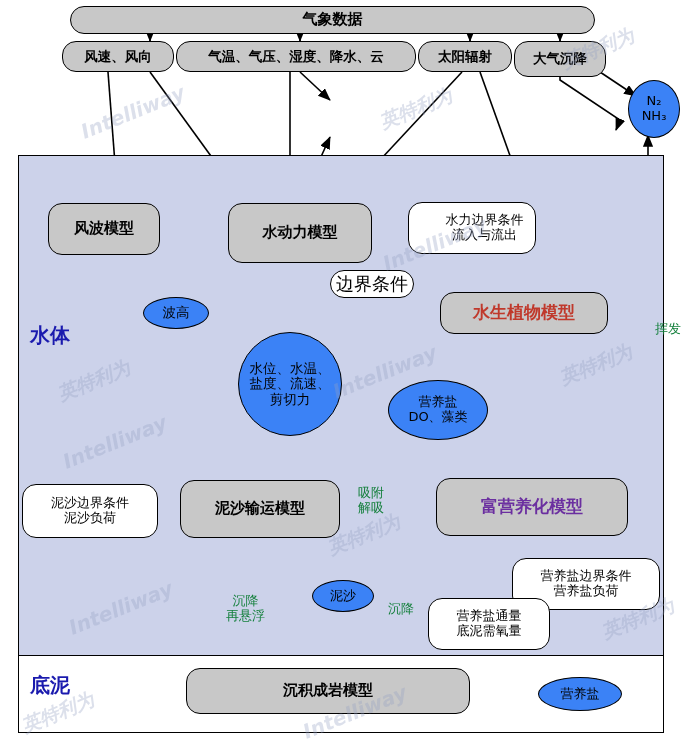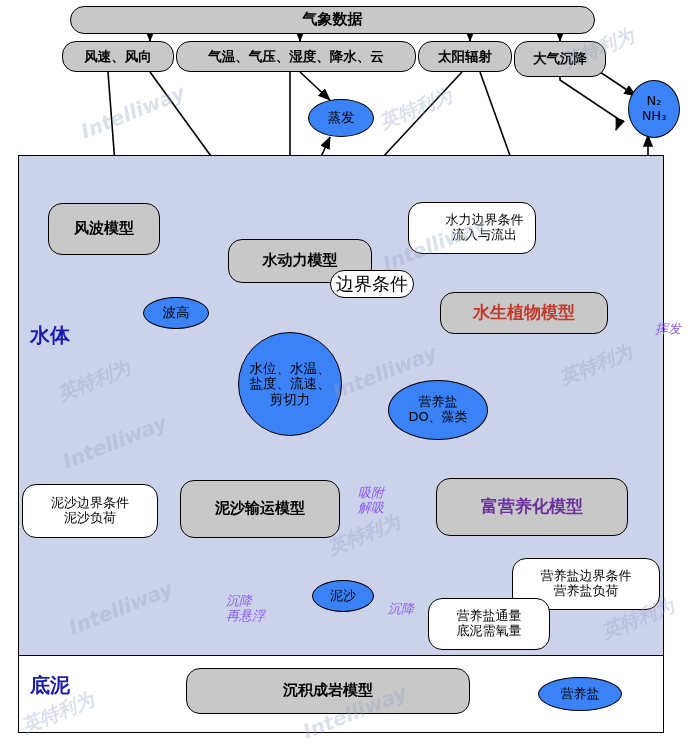--- a/index.html
+++ b/index.html
@@ -68,26 +68,25 @@
     z-index: 1;
   }
   .region-label {
     position: absolute;
     font-weight: bold;
     color: #1a1aae;
     z-index: 6;
   }
   .plain-label {
     position: absolute;
-    color: #8b5cf6;
+    color: #15803d;
     z-index: 6;
-    text-align: left;
+    text-align: center;
     line-height: 1.15;
     white-space: pre-line;
-    font-style: italic;
   }
   .watermark {
     position: absolute;
     color: rgba(150,160,195,0.33);
     font-style: italic;
     font-weight: bold;
     transform: rotate(-22deg);
     z-index: 8;
     pointer-events: none;
     white-space: nowrap;
@@ -189,32 +188,31 @@
     </g>
   </svg>
 
   <div class="node box-grey" style="left:70px; top:6px; width:525px; height:28px; font-size:15px;">气象数据</div>
 
   <div class="node box-grey" style="left:62px; top:41px; width:112px; height:31px; font-size:13.5px;">风速、风向</div>
   <div class="node box-grey" style="left:176px; top:41px; width:240px; height:31px; font-size:13.5px;">气温、气压、湿度、降水、云</div>
   <div class="node box-grey" style="left:418px; top:41px; width:94px; height:31px; font-size:13.5px;">太阳辐射</div>
   <div class="node box-grey" style="left:514px; top:41px; width:92px; height:36px; font-size:13.5px;">大气沉降</div>
 
-  <div class="node ellipse" style="left:308px; top:99px; width:66px; height:38px; font-size:13.5px;">蒸发</div>
   <div class="node ellipse" style="left:628px; top:80px; width:52px; height:58px; font-size:13px;">N₂
 NH₃</div>
   <div class="node ellipse" style="left:143px; top:297px; width:66px; height:32px; font-size:13.5px;">波高</div>
   <div class="node ellipse" style="left:238px; top:332px; width:104px; height:104px; font-size:13.5px; padding:0 8px;">水位、水温、盐度、流速、剪切力</div>
   <div class="node ellipse" style="left:388px; top:380px; width:100px; height:60px; font-size:13px;">营养盐
 DO、藻类</div>
   <div class="node ellipse" style="left:312px; top:580px; width:62px; height:32px; font-size:13px;">泥沙</div>
   <div class="node ellipse" style="left:538px; top:677px; width:84px; height:34px; font-size:13px;">营养盐</div>
 
   <div class="node box-grey" style="left:48px; top:203px; width:112px; height:52px; font-size:15px;">风波模型</div>
-  <div class="node box-grey" style="left:228px; top:203px; width:144px; height:44px; font-size:15px;margin-top:36px;">水动力模型</div>
+  <div class="node box-grey" style="left:228px; top:203px; width:144px; height:60px; font-size:15px;">水动力模型</div>
   <div class="node box-grey title-red" style="left:440px; top:292px; width:168px; height:42px; font-size:17px;">水生植物模型</div>
   <div class="node box-grey" style="left:180px; top:480px; width:160px; height:58px; font-size:15px;">泥沙输运模型</div>
   <div class="node box-grey title-purple" style="left:436px; top:478px; width:192px; height:58px; font-size:17px;">富营养化模型</div>
   <div class="node box-grey" style="left:186px; top:668px; width:284px; height:46px; font-size:15px;">沉积成岩模型</div>
 
   <div class="node box-white" style="left:408px; top:202px; width:128px; height:52px; font-size:13px;padding-left:25px;">水力边界条件
 流入与流出</div>
   <div class="node box-white" style="left:330px; top:270px; width:84px; height:28px; font-size:18px;">边界条件</div>
   <div class="node box-white" style="left:22px; top:484px; width:136px; height:54px; font-size:13px;">泥沙边界条件
 泥沙负荷</div>

